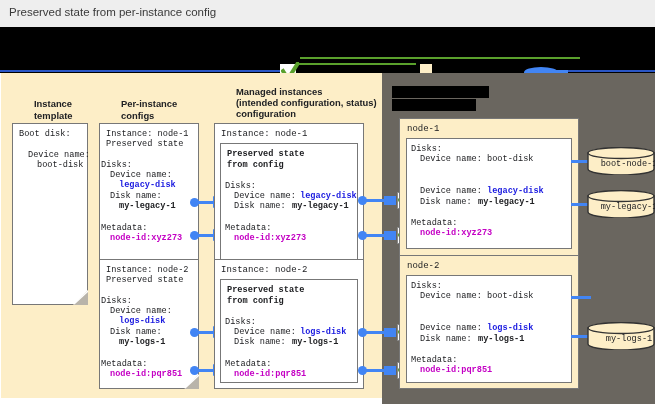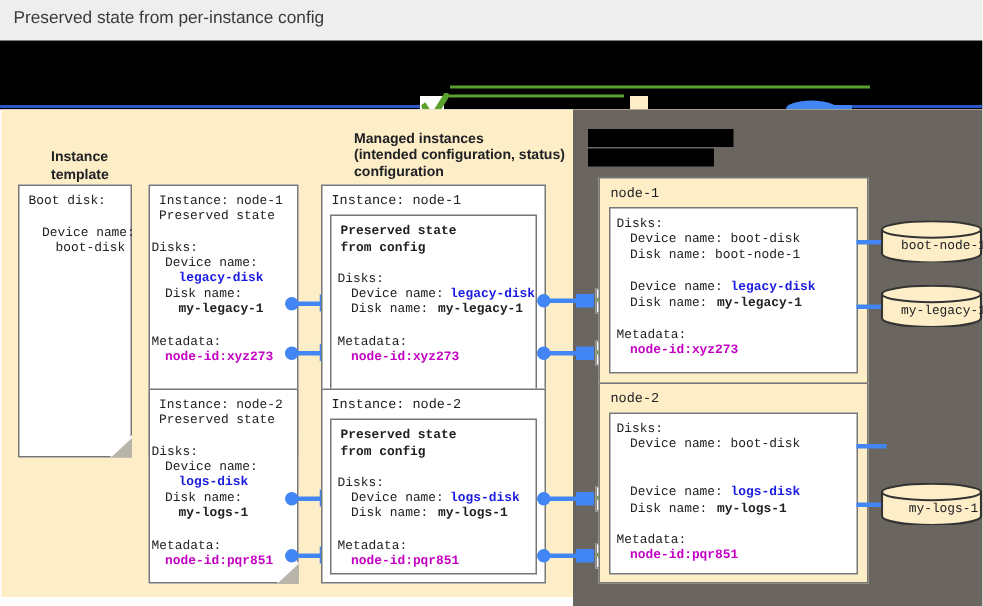--- a/index.html
+++ b/index.html
@@ -175,20 +175,22 @@
 </div>
 
 <div id="canvas">
 
   <div id="cream-panel"></div>
   <div id="gray-panel"></div>
 
   <div class="col-head" style="left:13px; top:25px;">Instance
 template</div>
 
+  <div class="col-head" style="left:100px; top:25px;">Per-instance
+configs</div>
 
   <div class="col-head" style="left:215px; top:13px;">Managed instances</div>
   <div class="col-head sub" style="left:215px; top:24px;">(intended configuration, status)</div>
   <div class="col-head" style="left:215px; top:35px;">configuration</div>
 
   <div class="col-head redacted" style="left:392px; top:13px;">&nbsp;&nbsp;&nbsp;&nbsp;&nbsp;&nbsp;&nbsp;&nbsp;&nbsp;&nbsp;&nbsp;&nbsp;&nbsp;&nbsp;&nbsp;&nbsp;&nbsp;&nbsp;&nbsp;&nbsp;&nbsp;&nbsp;&nbsp;&nbsp;&nbsp;&nbsp;&nbsp;&nbsp;&nbsp;</div>
   <div class="col-head redacted" style="left:392px; top:26px;">&nbsp;&nbsp;&nbsp;&nbsp;&nbsp;&nbsp;&nbsp;&nbsp;&nbsp;&nbsp;&nbsp;&nbsp;&nbsp;&nbsp;&nbsp;&nbsp;&nbsp;&nbsp;&nbsp;&nbsp;&nbsp;&nbsp;&nbsp;&nbsp;</div>
 
   <div class="card" style="left:12px; top:50px; width:76px; height:182px;">
     <svg class="fold" viewBox="0 0 15 15" aria-hidden="true">
@@ -317,21 +319,20 @@
     <svg width="18" height="23" viewBox="0 0 18 23" aria-hidden="true">
       <path d="M2 10 L7 19 L17 1" stroke="#5aa02c" stroke-width="4" fill="none" stroke-linecap="square"></path>
     </svg>
   </div>
 
   <div class="card cream" style="left:399px; top:45px; width:180px; height:138px;"></div>
   <div class="mono" style="left:407px; top:51px; font-size:9px;">node-1</div>
   <div class="inner-card" style="left:406px; top:65px; width:166px; height:111px;"></div>
   <div class="mono" style="left:411px; top:71px;">Disks:</div>
   <div class="mono" style="left:420px; top:81px;">Device name: boot-disk</div>
-  <div class="mono" style="left:420px; top:92px;">Disk name: boot-node-1</div>
   <div class="mono" style="left:420px; top:113px;">Device name:</div>
   <div class="mono acc-blue" style="left:487px; top:113px;">legacy-disk</div>
   <div class="mono" style="left:420px; top:124px;">Disk name:</div>
   <div class="mono" style="left:478px; top:124px; font-weight:bold;">my-legacy-1</div>
   <div class="mono" style="left:411px; top:145px;">Metadata:</div>
   <div class="mono acc-purple" style="left:420px; top:155px;">node-id:xyz273</div>
 
   <div class="conn-line" style="left:571px; top:87px; width:20px;"></div>
   <div class="disk" style="left:587px; top:74px;">
     <svg width="68" height="28" viewBox="0 0 68 28" aria-hidden="true">

